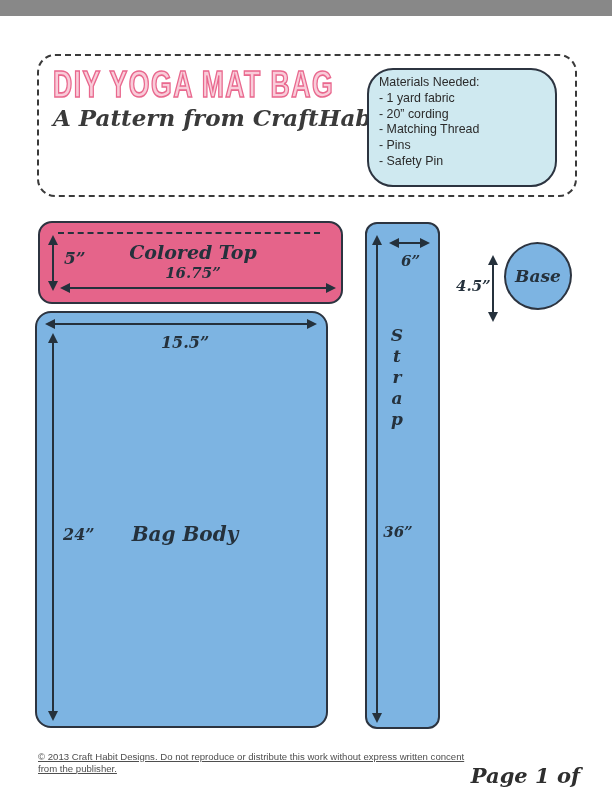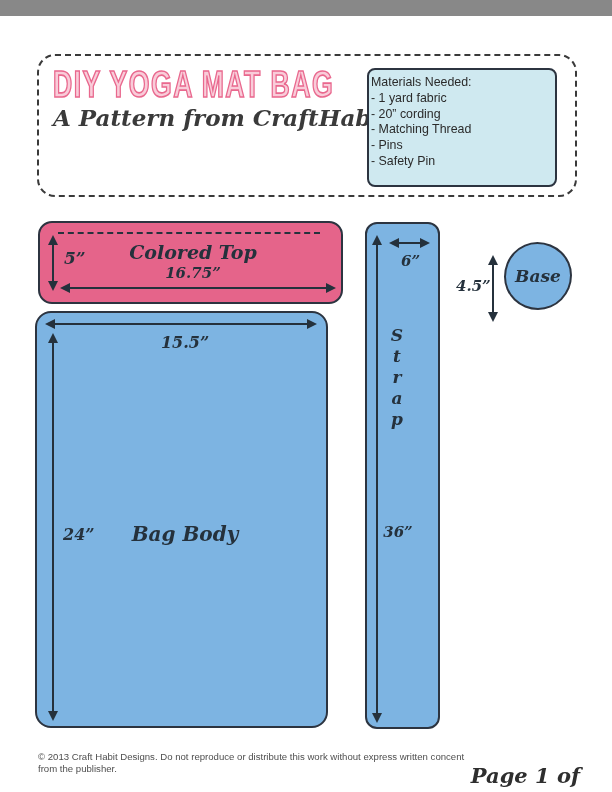--- a/index.html
+++ b/index.html
@@ -22,22 +22,22 @@
   .subtitle{
     position:absolute;left:53px;top:88px;
     font-family:"DejaVu Serif",serif;font-style:italic;font-weight:bold;
     font-size:23px;color:#3a3a3a;white-space:nowrap;
   }
   .fit-note{
     position:absolute;left:54px;top:123px;font-size:14.5px;color:#4f4f4f;white-space:nowrap;
   }
   .materials-box{
     position:absolute;left:367px;top:52px;width:190px;height:119px;
-    background:#cfe9f0;border:2px solid #2c3440;border-radius:8px;box-sizing:border-box;
-    padding:5px 0 0 2px;font-size:12.4px;line-height:15.8px;color:#2b2b2b;
+    background:#cfe9f0;border:2px solid #2c3440;border-radius:26px;box-sizing:border-box;
+    padding:5px 0 0 10px;font-size:12.4px;line-height:15.8px;color:#2b2b2b;
   }
   .materials-box div{white-space:nowrap;}
   
   .piece{position:absolute;box-sizing:border-box;border:2.5px solid #2c3440;}
   .pink-piece{background:#e5648a;}
   .blue-piece{background:#7db4e2;}
   .script{
     font-family:"DejaVu Serif",serif;font-style:italic;font-weight:bold;
     color:#25313c;position:absolute;white-space:nowrap;
   }
@@ -67,21 +67,21 @@
     background:#7db4e2;border:2.5px solid #2c3440;box-sizing:border-box;
     border-radius:49% 51% 50% 50% / 51% 49% 51% 49%;
     display:flex;align-items:center;justify-content:center;
   }
   .base-circle .base-label{
     position:static;font-family:"DejaVu Serif",serif;font-style:italic;font-weight:bold;
     font-size:17px;color:#25313c;
   }
   
   .footer-copy{position:absolute;left:38px;top:735px;width:480px;
-    font-size:9.6px;line-height:12.2px;color:#4f4f4f;}
+    font-size:9.6px;line-height:12.2px;color:#4f4f4f;text-decoration:underline;}
   .page-num{
     position:absolute;left:462px;top:747px;width:118px;text-align:right;
     font-family:"DejaVu Serif",serif;font-style:italic;font-weight:bold;
     font-size:21px;color:#2e2e2e;
   }
 </style>
 </head>
 <body>
 
 <div id="page">

